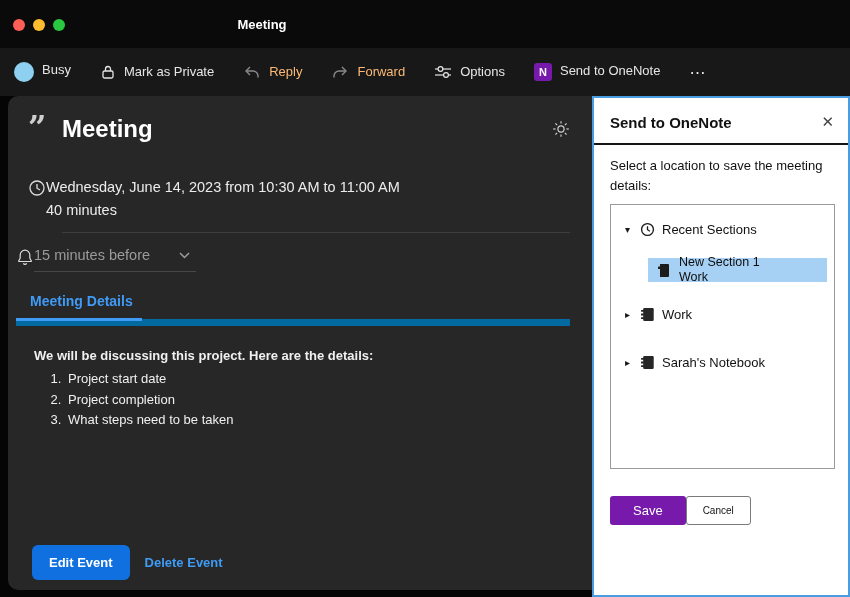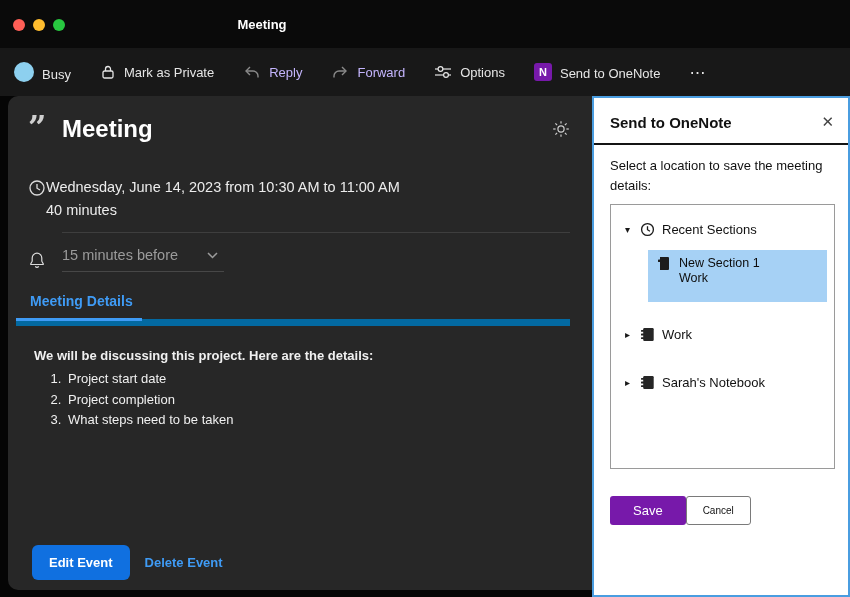--- a/index.html
+++ b/index.html
@@ -11,41 +11,41 @@
   .titlebar { position:absolute; top:0; left:0; right:0; height:48px; background:#0a0a0a; }
   .lights { position:absolute; left:13px; top:19px; display:flex; gap:8px; }
   .light { width:12px; height:12px; border-radius:50%; }
   .light.red{ background:#ff5f57; } .light.yellow{ background:#febc2e; } .light.green{ background:#28c840; }
   .win-title { position:absolute; top:17px; left:0; width:524px; text-align:center;
                color:#ffffff; font-size:13px; font-weight:bold; }
 
   
   .toolbar { position:absolute; top:48px; left:0; right:0; height:48px; background:#181818;
              display:flex; align-items:center; padding:0 14px; gap:29px; }
-  .tb-item { display:flex; align-items:flex-end; gap:8px; color:#e6e6e6; font-size:13px; cursor:default; white-space:nowrap; }
-  .tb-item.disabled { color:#c4b5fd; }
+  .tb-item { display:flex; align-items:flex-start; gap:8px; color:#e6e6e6; font-size:13px; cursor:default; white-space:nowrap; }
+  .tb-item.disabled { color:#fdba74; }
   .busy-dot { width:20px; height:20px; border-radius:50%; background:var(--busy-status); }
   .onenote-logo { width:18px; height:18px; border-radius:3px; background:var(--onenote-purple);
                   color:#fff; font-size:11px; font-weight:bold; display:flex; align-items:center; justify-content:center; }
   .tb-more { color:#e6e6e6; font-size:16px; letter-spacing:2px; }
 
   
   .event-panel { position:absolute; left:8px; top:96px; width:584px; height:494px;
                  background:#272727; border-radius:10px 0 0 10px; }
   .ev-header { position:absolute; top:16px; left:20px; right:22px; display:flex; align-items:flex-start; }
   .quote-glyph { font-family:"DejaVu Serif", serif; font-size:32px; font-weight:bold;
                  color:#cfcfcf; line-height:30px; width:32px; }
   .ev-title { font-size:24px; font-weight:bold; color:#ffffff; margin-left:2px; margin-top:3px; }
   .sun-btn { margin-left:auto; margin-top:8px; }
 
   .ev-when { position:absolute; top:80px; left:20px; display:flex; gap:0; }
   .ev-when .texts { font-size:14.5px; color:#ececec; line-height:23px; }
   .ev-divider1 { position:absolute; top:136px; left:54px; right:22px; height:1px; background:#3e3e3e; }
 
-  .ev-reminder { position:absolute; top:150px; left:20px; display:flex; gap:16px; align-items:center; }
+  .ev-reminder { position:absolute; top:150px; left:8px; display:flex; align-items:flex-start; }
   .reminder-select { display:flex; align-items:center; justify-content:space-between; font-size:14.5px;
                      color:#9b9b9b; border-bottom:1px solid #474747; padding:1px 6px 8px 0; min-width:162px; }
 
   .ev-tabs { position:absolute; top:196px; left:8px; right:22px; border-bottom:7px solid #0369a1; }
   .tab { display:inline-block; color:var(--accent-blue); font-size:14px; font-weight:bold;
          padding:0 9px 9px 14px; border-bottom:3px solid var(--accent-blue); margin-bottom:-2px; }
 
   .ev-body { position:absolute; top:252px; left:26px; right:30px; color:#f0f0f0; font-size:13px; }
   .ev-body .intro { font-weight:bold; }
   .ev-body ol { margin-top:7px; padding-left:31px; }
@@ -62,22 +62,22 @@
               background:#ffffff; border:2px solid var(--focus-border); color:#111; }
   .on-header { display:flex; align-items:center; padding:15px 14px 12px 16px; }
   .on-title { font-size:15px; font-weight:bold; }
   .on-close { margin-left:auto; font-size:15px; color:#444; cursor:pointer; }
   .on-divider { height:2px; background:#141414; }
   .on-instruction { padding:11px 16px 0 16px; font-size:13px; line-height:1.5; }
   .on-listbox { margin:9px 13px 0 16px; border:1px solid #9a9a9a; height:265px; overflow:hidden; background:#fff; }
   .tree-row { display:flex; align-items:center; gap:7px; padding:0 8px 0 11px; height:24px; font-size:13px; cursor:default; }
   .tree-row.root { margin-top:12px; }
   .expander { width:11px; font-size:10px; color:#1a1a1a; text-align:center; }
-  .tree-selected { margin:9px 7px 0 37px; background:var(--selection-blue); display:flex; align-items:flex-start;
-                   gap:9px; padding:6px 9px; height:52px; cursor:default; }
+  .tree-selected { margin:17px 7px 0 37px; background:var(--selection-blue); display:flex; align-items:center;
+                   gap:9px; padding:6px 9px; height:24px; cursor:default; }
   .sel-lines { font-size:12.5px; line-height:15px; color:#0d0d0d; }
   .tree-row.nb-work { margin-top:20px; }
   .tree-row.nb-sarah { margin-top:24px; }
   .on-actions { display:flex; margin:27px 0 0 16px; }
   .btn-save { background:var(--onenote-purple); color:#fff; border:none; font-size:13px;
               padding:7px 23px; border-radius:3px; cursor:pointer; }
   .btn-cancel { background:#fff; color:#111; border:1px solid #7a7a7a; font-size:10px;
                 padding:7px 16px; border-radius:3px; cursor:pointer; }
   svg { display:block; }
 </style>

